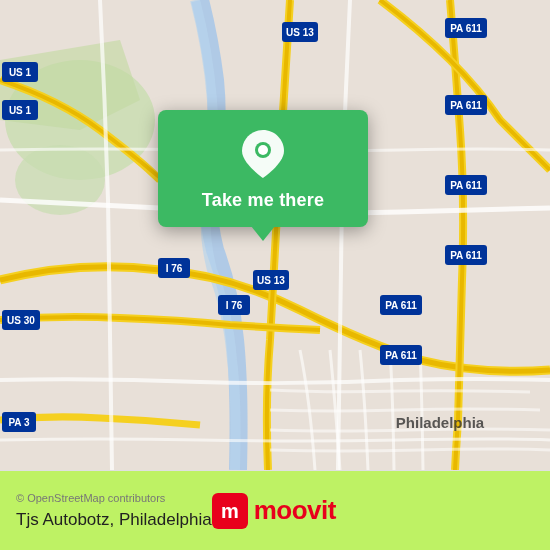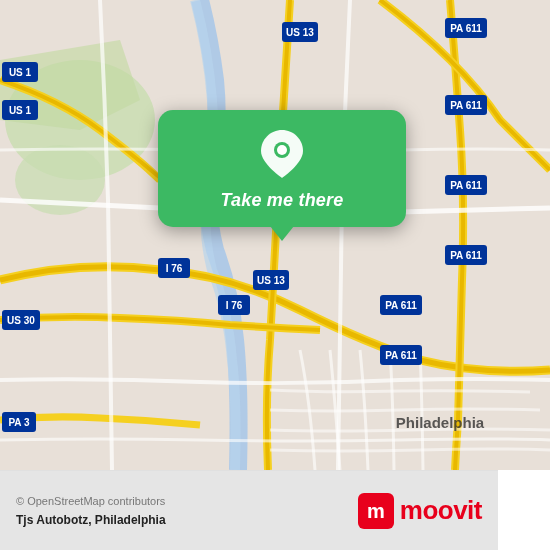--- a/index.html
+++ b/index.html
@@ -26,30 +26,29 @@
       height: 100%;
       position: absolute;
       top: 0; left: 0;
     }
 
     
     #popup-card {
       position: absolute;
       top: 110px;
       left: 158px;
-      width: 248px;
+      width: 210px;
       background: #3cb963;
-      border-radius: 15px;
+      border-radius: 8px;
       display: flex;
       flex-direction: column;
       align-items: center;
       padding: 18px 20px 16px 20px;
       box-shadow: 0 4px 18px rgba(0,0,0,0.35);
       z-index: 10;
-      font-style: italic;
     }
 
     #popup-card::after {
       content: '';
       position: absolute;
       bottom: -14px;
       left: 50%;
       transform: translateX(-50%);
       border-left: 12px solid transparent;
       border-right: 12px solid transparent;
@@ -68,44 +67,44 @@
     #take-me-there-label {
       color: white;
       font-size: 18px;
       font-weight: 600;
       letter-spacing: 0.2px;
       text-align: center;
     }
 
     
     #bottom-bar {
-      width: 498px;
+      width: 550px;
       height: 80px;
-      background: #e5e5e5;
+      background: #bef264;
       display: flex;
       align-items: center;
       padding: 0 16px;
       border-top: 1px solid #e0e0e0;
-      justify-content: space-between;
+      justify-content: flex-start;
     }
 
     #bottom-left {
       display: flex;
       flex-direction: column;
     }
 
     #osm-credit {
       font-size: 11px;
       color: #777;
       margin-bottom: 6px;
     }
 
     #location-name {
-      font-size: 12px;
-      font-weight: 700;
+      font-size: 17px;
+      font-weight: 400;
       color: #222;
     }
 
     #moovit-logo {
       display: flex;
       align-items: center;
       gap: 6px;
     }
 
     #moovit-icon {

